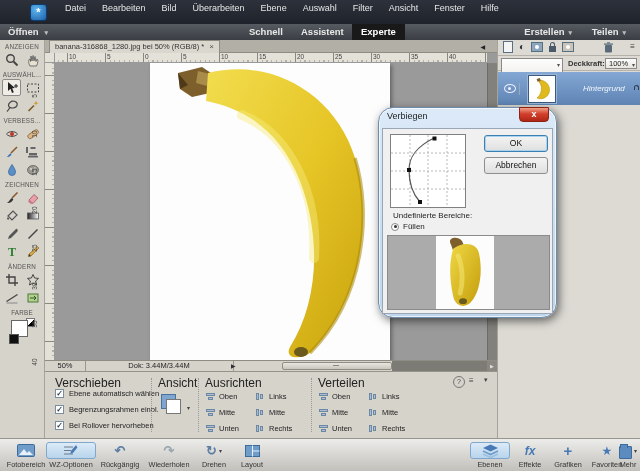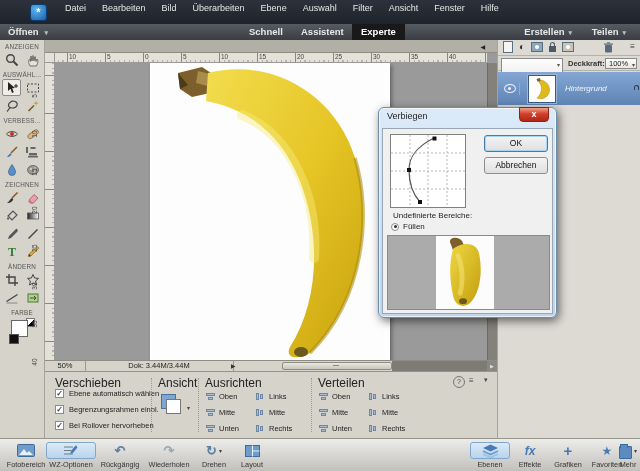--- a/index.html
+++ b/index.html
@@ -83,21 +83,21 @@
   #blendsel{position:absolute;left:3px;top:2px;width:62px;height:11px;background:linear-gradient(#fdfdfd,#e8e6e0);border:1px solid #8a8press square8a;border:1px solid #8a8a8a;font-size:7.5px;line-height:10px;padding:14px 3px;box-sizing:border-box}
   #blendsel .dd{position:absolute;right:2px;top:1px;font-size:6px;color:#555}
   #opacitylabel{position:absolute;left:70px;top:3px;font-size:7.5px;font-weight:bold;color:#333}
   #opacityval{position:absolute;right:4px;top:2px;width:32px;height:11px;background:linear-gradient(#fdfdfd,#e8e6e0);border:1px solid #8a8a8a;font-size:7.5px;line-height:10px;padding:0 8px 0 3px;box-sizing:border-box}
   #opacityval .dd{position:absolute;right:1px;top:1px;font-size:6px;color:#555}
   #layerrow{position:absolute;left:0;top:32px;width:143px;height:33px;background:linear-gradient(#84a7d4,#5e84b4);display:flex;align-items:center}
   .eyeicon{width:10px;height:7px;border:1px solid #eef;border-radius:50%;position:relative;margin:0 3px 0 6px}
   .eyeicon:after{content:"";position:absolute;left:3px;top:1.5px;width:3px;height:3px;border-radius:50%;background:#eef}
   .layerlockslot{width:4px;height:12px;border-left:1px solid #9ab;margin-right:4px}
   #layerthumb{width:26px;height:26px;background:#fff;border:1px solid #3c5a80;box-shadow:0 0 0 1px #9cb6d6}
-  #layername{flex:1;margin-left:9px;font-style:italic;color:#f2f6fb;font-size:8px}
+  #layername{flex:1;margin-left:27px;font-style:italic;color:#f2f6fb;font-size:8px}
   #layerlock{margin-right:8px}
   #layerlock .icon-lock{background:#2e3e4e}
   #layerlock .icon-lock:before{border-color:#2e3e4e}
   
   #tooloptions{position:absolute;left:45px;top:371px;width:452px;height:67px;background:#d6d3cb;border-top:1px solid #96938b;box-sizing:border-box;font-size:7.5px}
   .to-header{position:absolute;top:4px;font-size:12px;color:#222}
   .to-sep{position:absolute;top:6px;bottom:6px;border-left:1px dotted #999}
   .cbrow{position:absolute;left:10px;display:flex;align-items:center;gap:5px}
   .cbox{width:9px;height:9px;background:#fff;border:1px solid #7d8da0;box-sizing:border-box;font-size:8px;line-height:8px;color:#2d3d50;text-align:center;font-weight:bold}
   .arr-icon{position:absolute;left:116px;top:22px;width:22px;height:22px}
@@ -123,21 +123,21 @@
   .glyphic{font-size:13px;color:#5c7ea3;line-height:15px;font-weight:bold}
   .glyphic.lite{color:#9aa6b2}
   .fxic{font-style:italic;font-weight:bold;font-size:12px;color:#4a7ab5}
   .plusic{font-size:15px;color:#4a7ab5;font-weight:bold;line-height:14px}
   .staric{font-size:12px;color:#4a7ab5}
   .folderic{width:15px;height:11px;background:#5c8bc0;border:1px solid #3c6b9c;border-radius:1px;position:relative;margin-top:3px}
   .folderic:before{content:"";position:absolute;left:0;top:-3px;width:6px;height:3px;background:#5c8bc0;border:1px solid #3c6b9c;border-bottom:none}
   .tinydd{font-size:6px;color:#444;margin-left:2px}
   
   #dialog{position:absolute;left:378px;top:107px;width:179px;height:211px;z-index:50;
-          background:linear-gradient(#dceaf8,#bed5ec);border:1px solid #6e8cab;border-radius:6px;
+          background:linear-gradient(#dceaf8,#bed5ec);border:1px solid #6e8cab;border-radius:15px;
           box-shadow:2px 3px 10px rgba(0,0,0,.55), inset 0 0 0 1px rgba(255,255,255,.65);box-sizing:border-box}
   #dlg-title{position:absolute;left:8px;top:3px;font-size:9px;color:#222}
   #dlg-close{position:absolute;right:7px;top:-1px;width:30px;height:15px;border-radius:0 0 4px 4px;
              background:linear-gradient(#f0a088,#d2402c 45%,#b02616);border:1px solid #8e2315;box-sizing:border-box;
              color:#fff;font-size:9px;font-weight:bold;text-align:center;line-height:13px}
   #dlg-body{position:absolute;left:3px;top:20px;width:171px;height:186px;background:#f0f0f0;border:1px solid #98a6b5;box-sizing:border-box}
   #sheargrid{position:absolute;left:7px;top:5px;width:76px;height:74px;background:#fff;border:1px solid #808080;box-sizing:border-box}
   .dlgbtn{position:absolute;left:101px;width:64px;height:17px;font-size:8.5px;text-align:center;line-height:15px;color:#111;
           background:linear-gradient(#f4f4f4,#dfdfdf);border:1px solid #8e8e8e;border-radius:3px;box-sizing:border-box}
   #btn-ok{top:6px;border:1px solid #3c7fb1;box-shadow:0 0 0 1px #a9d4f0 inset}
@@ -352,20 +352,24 @@
   <div class="tsec">FARBE</div>
   <div class="swatchbox">
     <div class="sw-mini"></div>
     <div class="sw-front"></div>
     <div class="sw-back"></div>
   </div>
 </div>
 
 <div id="docarea">
   <div id="tabbar">
+    <div id="doctab">
+      <span>banana-316868_1280.jpg bei 50% (RGB/8) *</span>
+      <span class="closex">×</span>
+    </div>
     <span id="tabscroll">◀</span>
   </div>
   <div id="rulercorner"></div>
   <div id="hruler">
     <div class="nums">
       <span>10</span>
         <span>5</span>
         <span>0</span>
         <span>5</span>
         <span>10</span>

